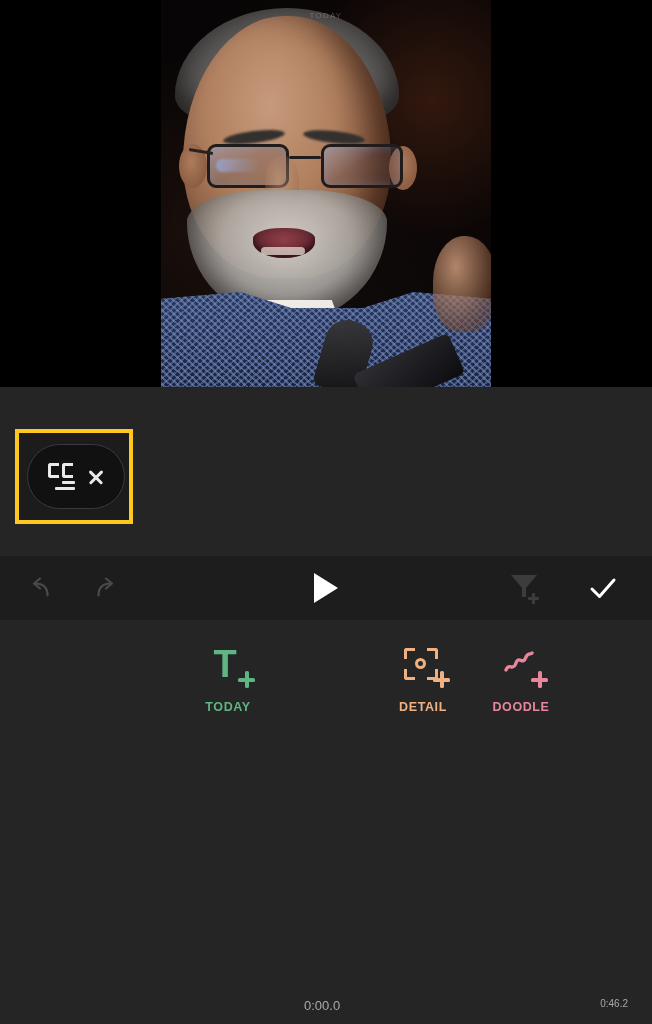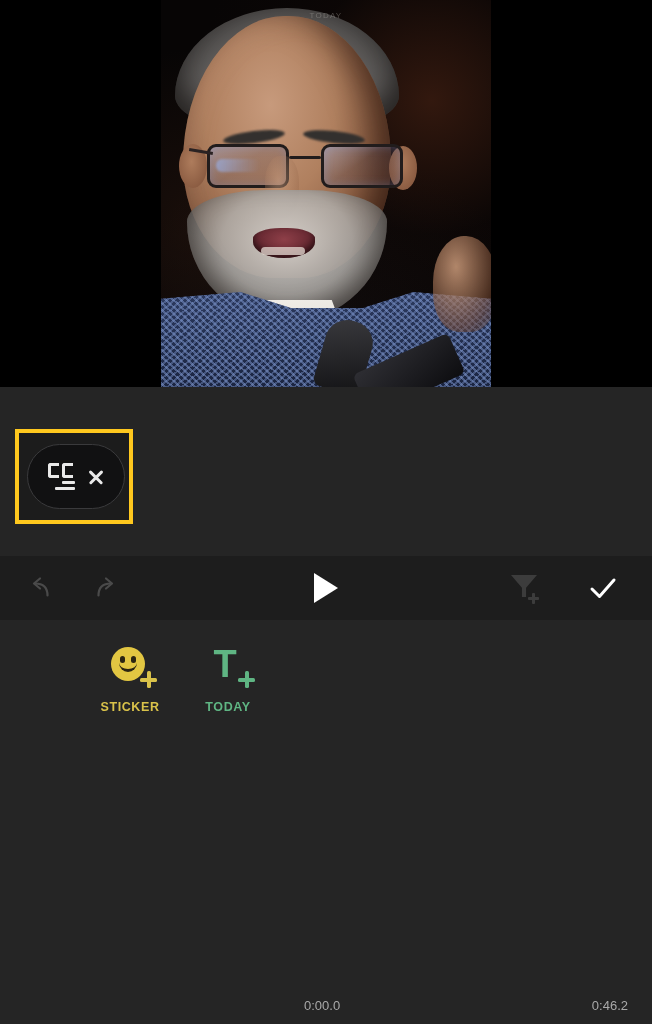--- a/index.html
+++ b/index.html
@@ -215,21 +215,21 @@
   .focus .dot { position:absolute; left:11px; top:10px; width:11px; height:11px;
                 border-radius:50%; border:3.2px solid currentColor; }
 
   .doodle { position:relative; width:34px; height:32px; margin-left:-5px; margin-top:-4px; }
 
   
   .timeline { position:absolute; left:0; top:730px; width:652px; height:294px; }
 
   .times { position:absolute; left:0; top:998px; width:652px; height:24px; }
   .time-start { position:absolute; left:304px; top:0; font-size:13px; color:#a9a9a9; }
-  .time-end   { position:absolute; right:24px; top:0; font-size:13px; color:#a9a9a9; }
+  .time-end   { position:absolute; right:24px; top:0; font-size:10px; color:#a9a9a9; }
 </style>
 </head>
 <body>
 
 <div id="app">
 
   <div class="preview">
     <div class="video-frame">
       <div class="bg-haze"></div>
 
@@ -307,42 +307,55 @@
 
     <div class="ctl ctl-check">
       <svg class="check" viewBox="0 0 34 34">
         <path d="M6 18 L13.5 25.5 L28 9" stroke="#ffffff" stroke-width="3" fill="none" stroke-linecap="round" stroke-linejoin="round"></path>
       </svg>
     </div>
   </div>
 
   <div class="toolbar">
 
-    <div class="tool" style="left:65px">
-      <div class="tool-icon" style="color:#d9c24a">
-        <div class="smiley">
-          <span class="eye l"></span>
-            <span class="eye r"></span>
-            <span class="sm"></span>
-        </div>
-        <span class="plus-badge"></span>
-      </div>
-      <div class="tool-label" style="color:#d9c24a">STICKER</div>
-    </div>
 
     <div class="tool" style="left:163px">
       <div class="tool-icon" style="color:#5fb583">
         <span class="tchar" style="color:#5fb583">T</span>
         <span class="plus-badge"></span>
       </div>
       <div class="tool-label" style="color:#5fb583">TODAY</div>
     </div>
 
 
-
+    <div class="tool" style="left:358px">
+      <div class="tool-icon" style="color:#efb183">
+        <div class="focus">
+          <span class="cn tl"></span>
+            <span class="cn tr"></span>
+          <span class="cn bl"></span>
+            <span class="cn br"></span>
+          <span class="dot"></span>
+        </div>
+        <span class="plus-badge"></span>
+      </div>
+      <div class="tool-label" style="color:#efb183">DETAIL</div>
+    </div>
+
+    <div class="tool" style="left:456px">
+      <div class="tool-icon" style="color:#e9869c">
+        <div class="doodle">
+          <svg width="34" height="32" viewBox="0 0 34 32">
+            <path d="M4 22 C7 14, 11 24, 14 15 C17 7, 21 18, 24 9 C26 4, 29 7, 30 5" stroke="#e9869c" stroke-width="3.4" fill="none" stroke-linecap="round" stroke-linejoin="round"></path>
+          </svg>
+        </div>
+        <span class="plus-badge"></span>
+      </div>
+      <div class="tool-label" style="color:#e9869c">DOODLE</div>
+    </div>
   </div>
 
   <div class="timeline">
 
     
 
     
   </div>
 
   <div class="times">

